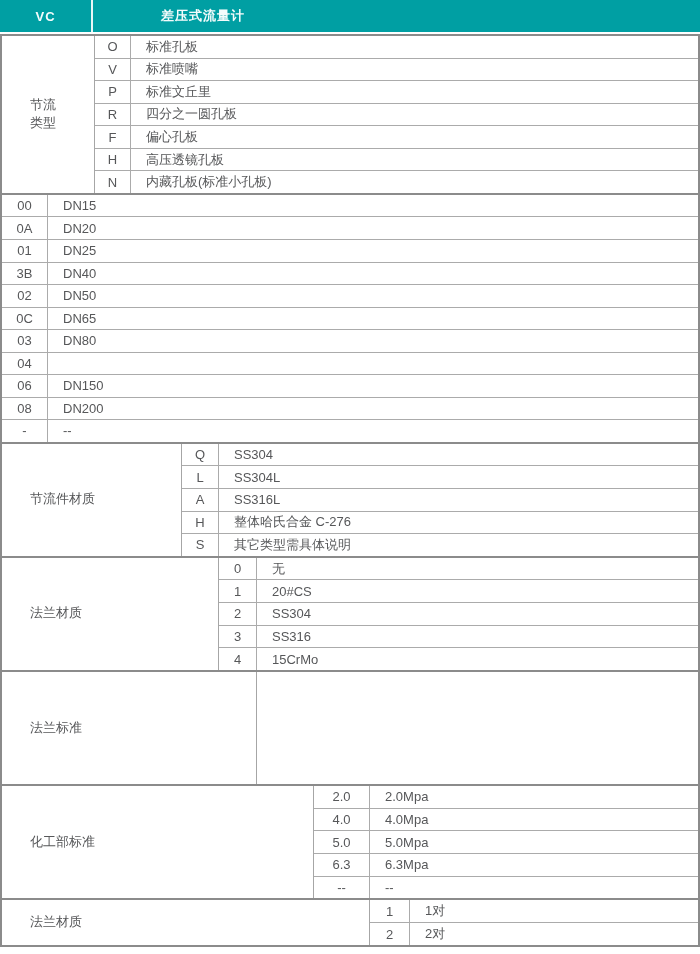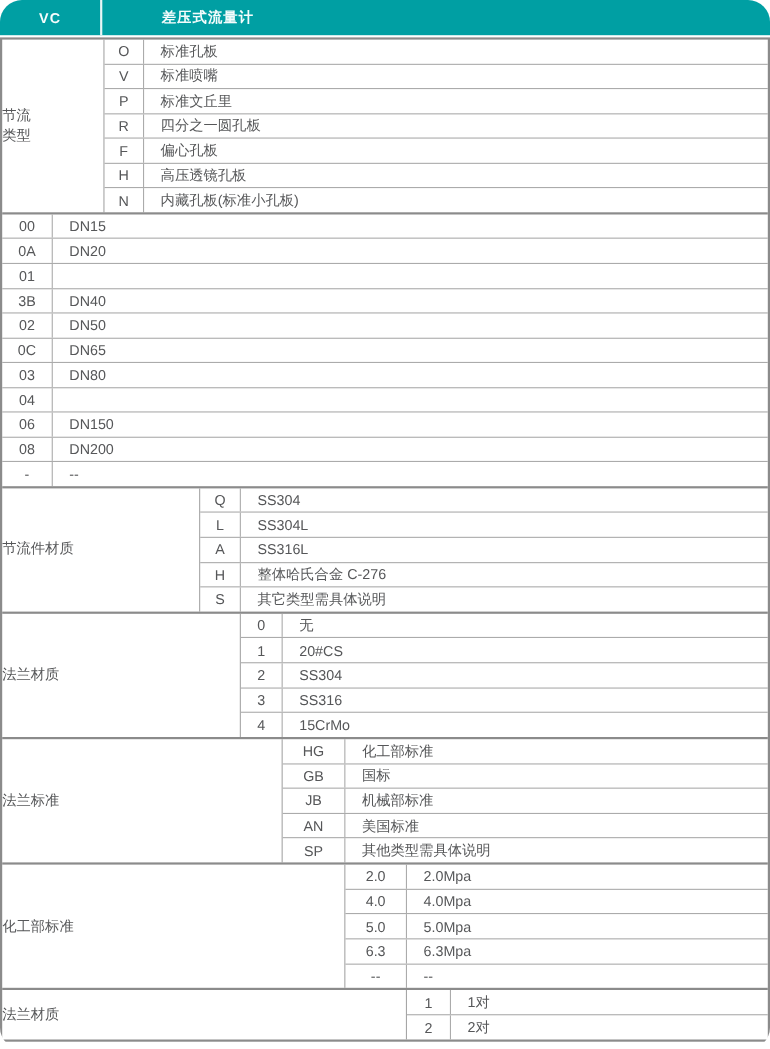--- a/index.html
+++ b/index.html
@@ -4,60 +4,60 @@
 <style>
   html,body{margin:0;padding:0;background:#ffffff;}
   .page{
     position:relative;
     width:700px;height:954px;
     background:#ffffff;
     font-family:"Liberation Sans","DejaVu Sans",sans-serif;
     color:#565759;
     font-size:13px;
     overflow:hidden;
-    border-radius:20px;
   }
   
   .header{
     position:absolute;top:0;left:0;width:700px;height:32px;
     background:#009FA3;
     display:flex;align-items:stretch;
     color:#F4FCFC;
     font-weight:bold;
     letter-spacing:1px;
   }
   .header .vc{
     width:93px;box-sizing:border-box;
     border-right:2px solid #e8f6f6;
     display:flex;align-items:center;justify-content:center;
   }
   .header .pname{
     flex:1;
     display:flex;align-items:center;
-    padding-left:54px;
+    padding-left:68px;
   }
   
   .body{
     position:absolute;top:34px;left:0;width:700px;height:913px;
     box-sizing:border-box;
     border:2px solid #8B8B8B;
     display:flex;flex-direction:column;
   }
   .section{
     display:flex;
     flex-grow:var(--rows);
     flex-basis:0;
     min-height:0;
   }
   .section + .section{border-top:2px solid #8B8B8B;}
   .section .label{
     width:var(--lw);
     box-sizing:border-box;
     border-right:1px solid #A6A6A6;
     display:flex;flex-direction:column;justify-content:center;
+    padding-left:28px;
     line-height:1.45;
   }
   .section .rows{
     flex:1;display:flex;flex-direction:column;min-width:0;
   }
   .section .row{
     flex:1;display:flex;align-items:stretch;min-height:0;
   }
   .section .row + .row{border-top:1px solid #ABABAB;}
   .section .code{
@@ -128,20 +128,21 @@
         <div class="row">
           <div class="code">00</div>
           <div class="desc">DN15</div>
         </div>
         <div class="row">
           <div class="code">0A</div>
           <div class="desc">DN20</div>
         </div>
         <div class="row">
           <div class="code">01</div>
+          <div class="desc">DN25</div>
         </div>
         <div class="row">
           <div class="code">3B</div>
           <div class="desc">DN40</div>
         </div>
         <div class="row">
           <div class="code">02</div>
           <div class="desc">DN50</div>
         </div>
         <div class="row">
@@ -223,42 +224,20 @@
           <div class="code">4</div>
           <div class="desc">15CrMo</div>
         </div>
       </div>
     </div>
 
     <div class="section" style="--lw:255px;--cw:57px;--rows:5">
       <div class="label">
         <span>法兰标准</span>
       </div>
-      <div class="rows">
-        <div class="row">
-          <div class="code">HG</div>
-          <div class="desc">化工部标准</div>
-        </div>
-        <div class="row">
-          <div class="code">GB</div>
-          <div class="desc">国标</div>
-        </div>
-        <div class="row">
-          <div class="code">JB</div>
-          <div class="desc">机械部标准</div>
-        </div>
-        <div class="row">
-          <div class="code">AN</div>
-          <div class="desc">美国标准</div>
-        </div>
-        <div class="row">
-          <div class="code">SP</div>
-          <div class="desc">其他类型需具体说明</div>
-        </div>
-      </div>
     </div>
 
     <div class="section" style="--lw:312px;--cw:56px;--rows:5">
       <div class="label">
         <span>化工部标准</span>
       </div>
       <div class="rows">
         <div class="row">
           <div class="code">2.0</div>
           <div class="desc">2.0Mpa</div>

